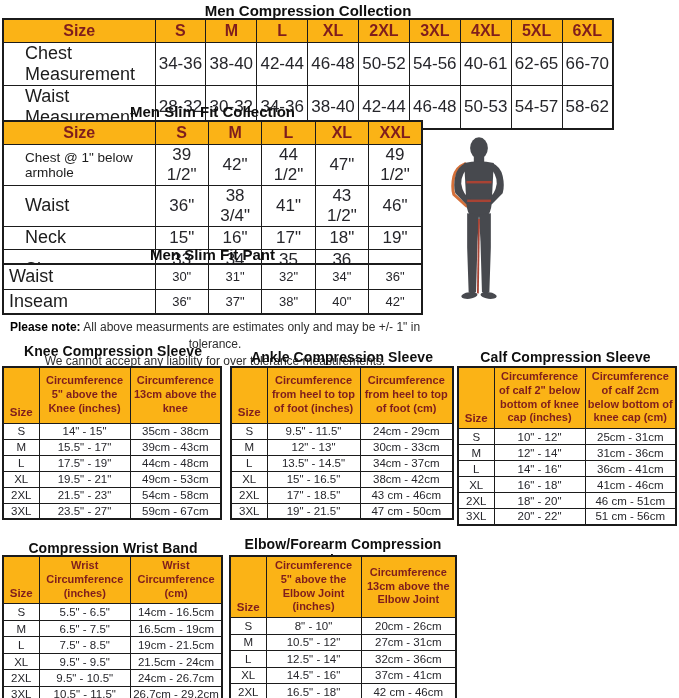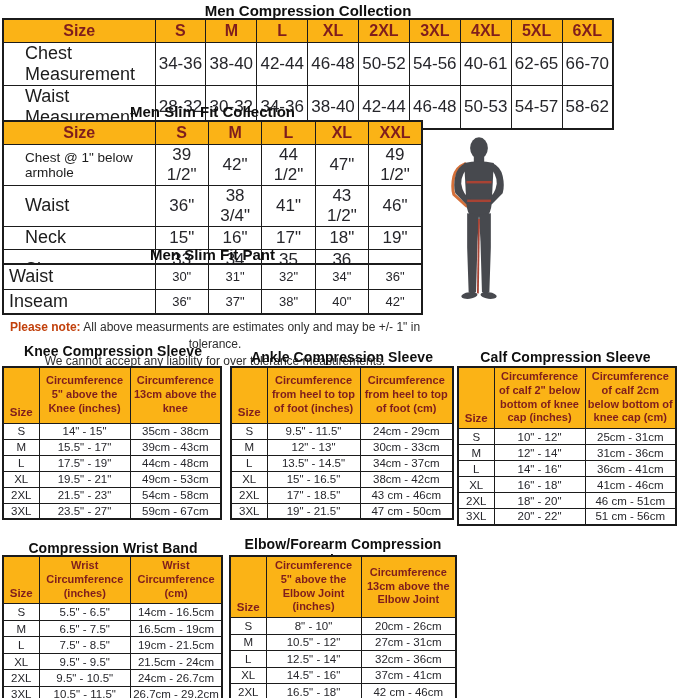--- a/index.html
+++ b/index.html
@@ -39,21 +39,21 @@
 
   
   .sub th{font-size:11px;line-height:1.25;height:56px;padding:2px 2px 3px 2px;}
   .sub th:first-child{width:36px;vertical-align:bottom;font-size:11.5px;}
   .sub td{font-size:11.5px;height:16px;}
 
   .sub2 th{height:44px;}
   .sub2 td{height:16.5px;}
 
   .note{position:absolute;text-align:center;font-size:12px;line-height:1.4;color:#2e2e2e;}
-  .note b{color:#c2410c;}
+  .note b{color:#000000;}
 
   .figure{position:absolute;}
 </style>
 </head>
 <body>
 
 <div class="sheet">
 
   <div class="title t-big" style="left:0;top:2px;width:616px;">Men Compression Collection</div>
   <div class="tbl big" style="left:2px;top:18px;width:612px;">

